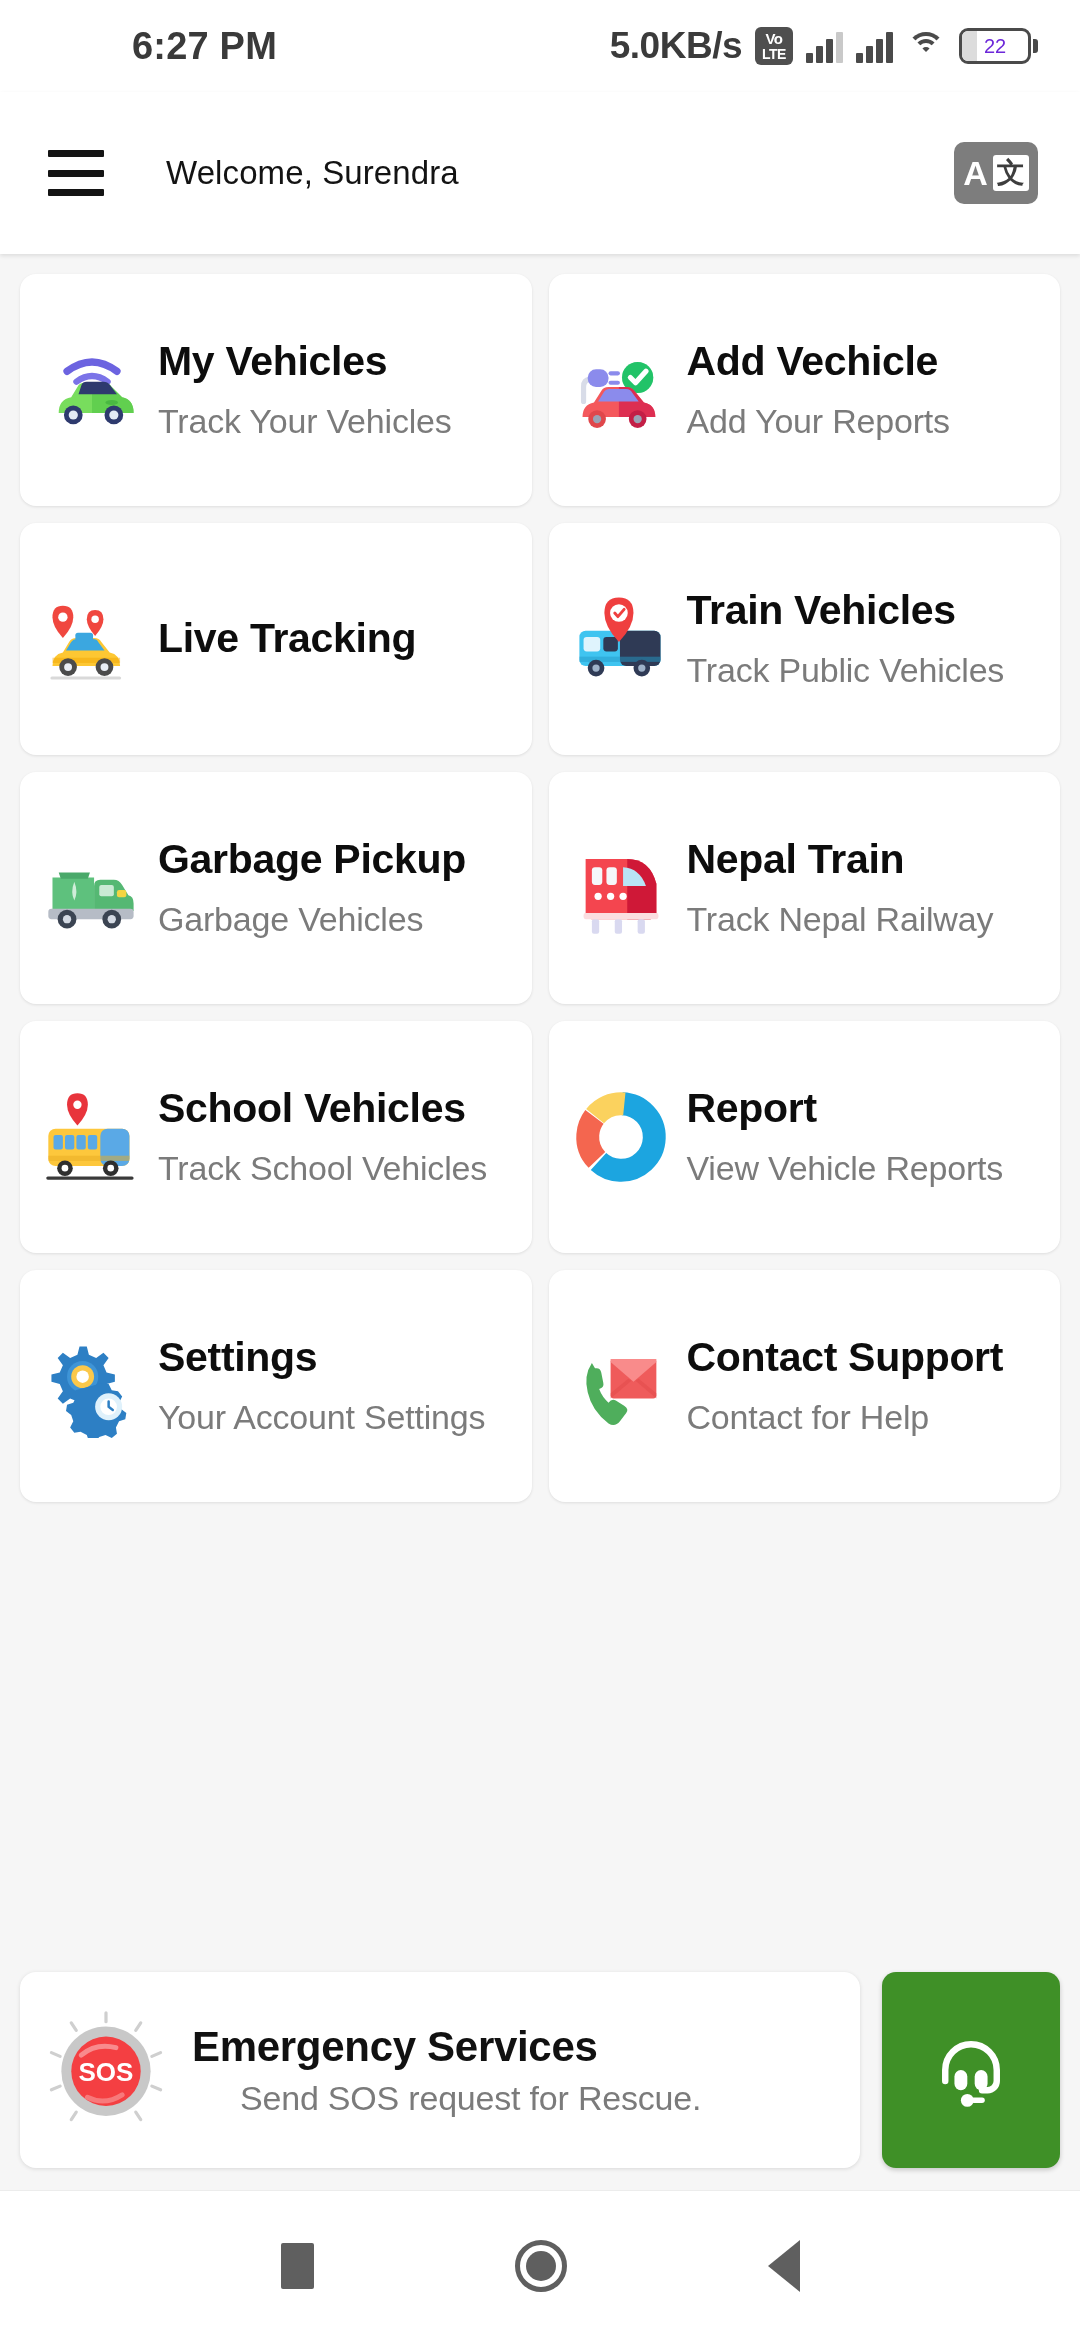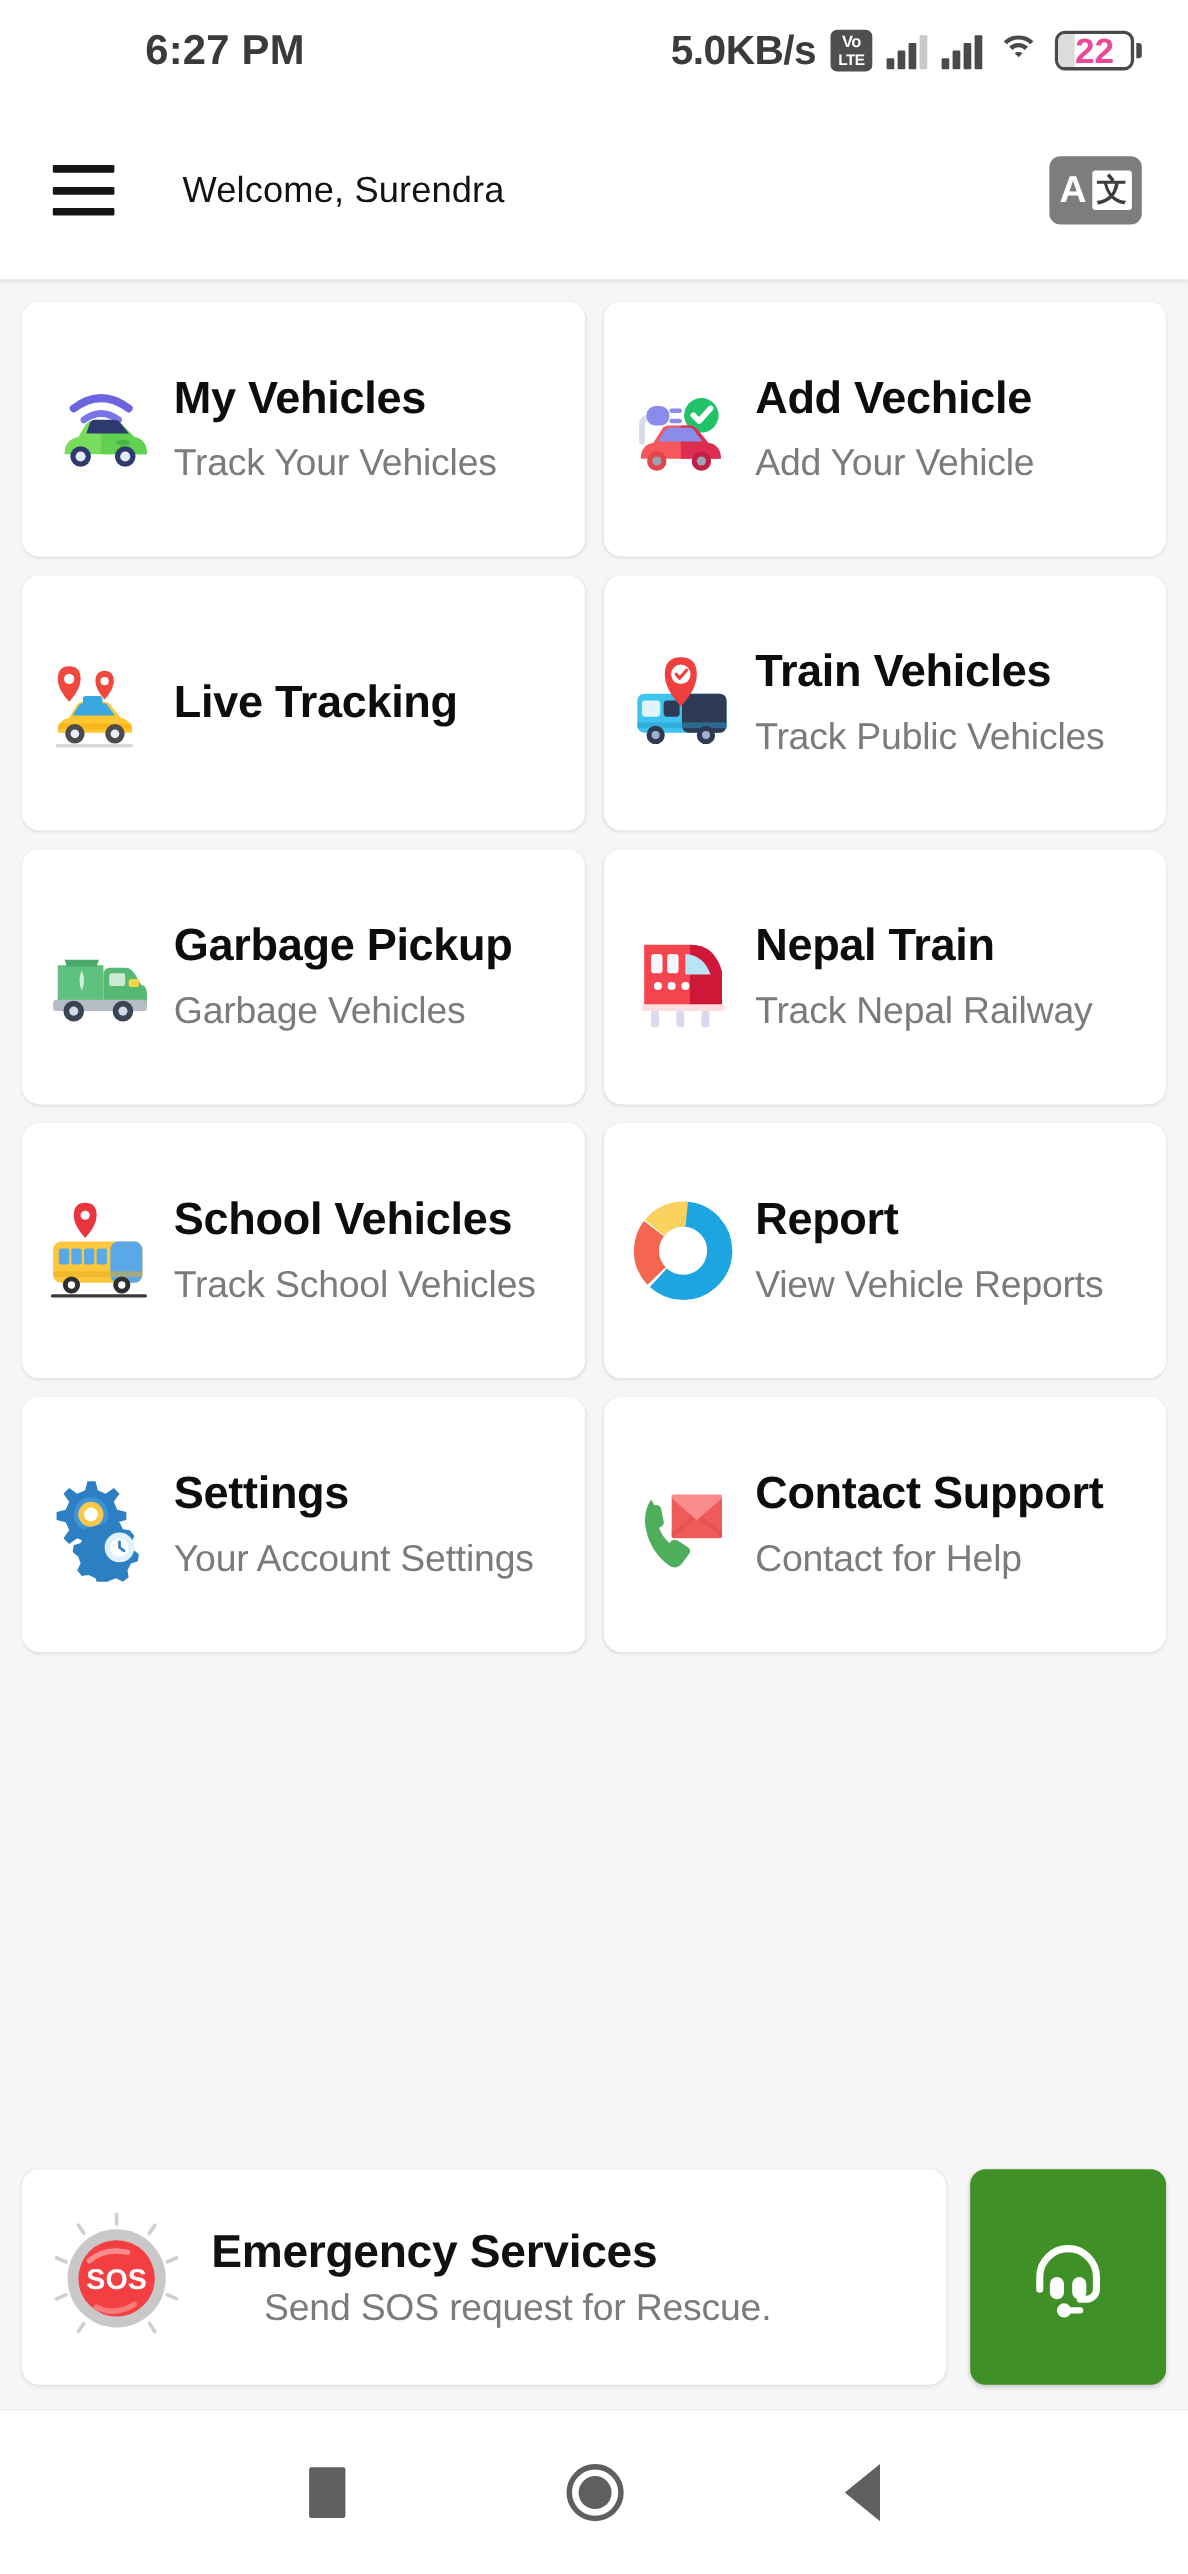--- a/index.html
+++ b/index.html
@@ -37,21 +37,21 @@
             border-bottom-color:transparent; border-left-color:transparent; border-right-color:transparent;
             border-radius:50%; }
   .wifi i:nth-child(1){ width:38px; height:38px; top:2px; }
   .wifi i:nth-child(2){ width:24px; height:24px; top:9px; }
   .wifi i:nth-child(3){ width:10px; height:10px; top:17px; border-width:5px; border-radius:50%;
                         border-color:#4a4a4a transparent transparent transparent; }
   .batt { display:flex; align-items:center; }
   .batt-body { width:72px; height:36px; border:3px solid #4a4a4a; border-radius:9px;
                display:flex; align-items:center; justify-content:center; position:relative; overflow:hidden; }
   .batt-fill { position:absolute; left:0; top:0; bottom:0; width:22%; background:#dcdcdc; }
-  .batt-pct { font-size:32px; font-weight:700; color:#ec4899; position:relative; z-index:2; }
+  .batt-pct { font-size:20px; font-weight:400; color:#6d28d9; position:relative; z-index:2; }
   .batt-cap { width:5px; height:14px; background:#4a4a4a; border-radius:0 3px 3px 0; margin-left:2px; }
 
   
   .appbar {
     height:162px; flex:0 0 162px; background:#fff;
     display:flex; align-items:center; padding:0 42px 0 48px;
     box-shadow:0 2px 4px rgba(0,0,0,0.10); position:relative; z-index:5;
   }
   .hamburger { width:56px; height:46px; display:flex; flex-direction:column; justify-content:space-between; cursor:pointer; }
   .hamburger span { display:block; height:7px; background:#141414; border-radius:1px; }
@@ -203,21 +203,21 @@
             <path d="M48 47 h7 q5 0 8 4 l9 11 q11 2 11 14 H48z" fill="#d8274f" opacity="0.85"></path>
             <path d="M33 53 q2-4 6-4 h16 q4 0 6 4 l6 8 H28z" fill="#8b8bec"></path>
             <circle cx="27" cy="78" r="8.5" fill="#e0474b"></circle>
               <circle cx="27" cy="78" r="4" fill="#9aa3b5"></circle>
             <circle cx="66" cy="78" r="8.5" fill="#c31f46"></circle>
               <circle cx="66" cy="78" r="4" fill="#9aa3b5"></circle>
           </svg>
         </div>
         <div class="card-text">
           <div class="card-title">Add Vechicle</div>
-          <div class="card-sub">Add Your Vehicle</div>
+          <div class="card-sub">Add Your Reports</div>
         </div>
       </div>
 
       <div class="card">
         <div class="card-icon">
           <svg viewBox="0 0 100 100">
             <path d="M22 18 q10 0 10 11 q0 9 -10 20 q-10 -11 -10 -20 q0-11 10-11z" fill="#f0473f"></path>
             <circle cx="22" cy="29" r="4.5" fill="#fff"></circle>
             <path d="M53 22 q8 0 8 9 q0 7 -8 16 q-8 -9 -8 -16 q0-9 8-9z" fill="#f0473f"></path>
             <circle cx="53" cy="31" r="3.6" fill="#fff"></circle>

